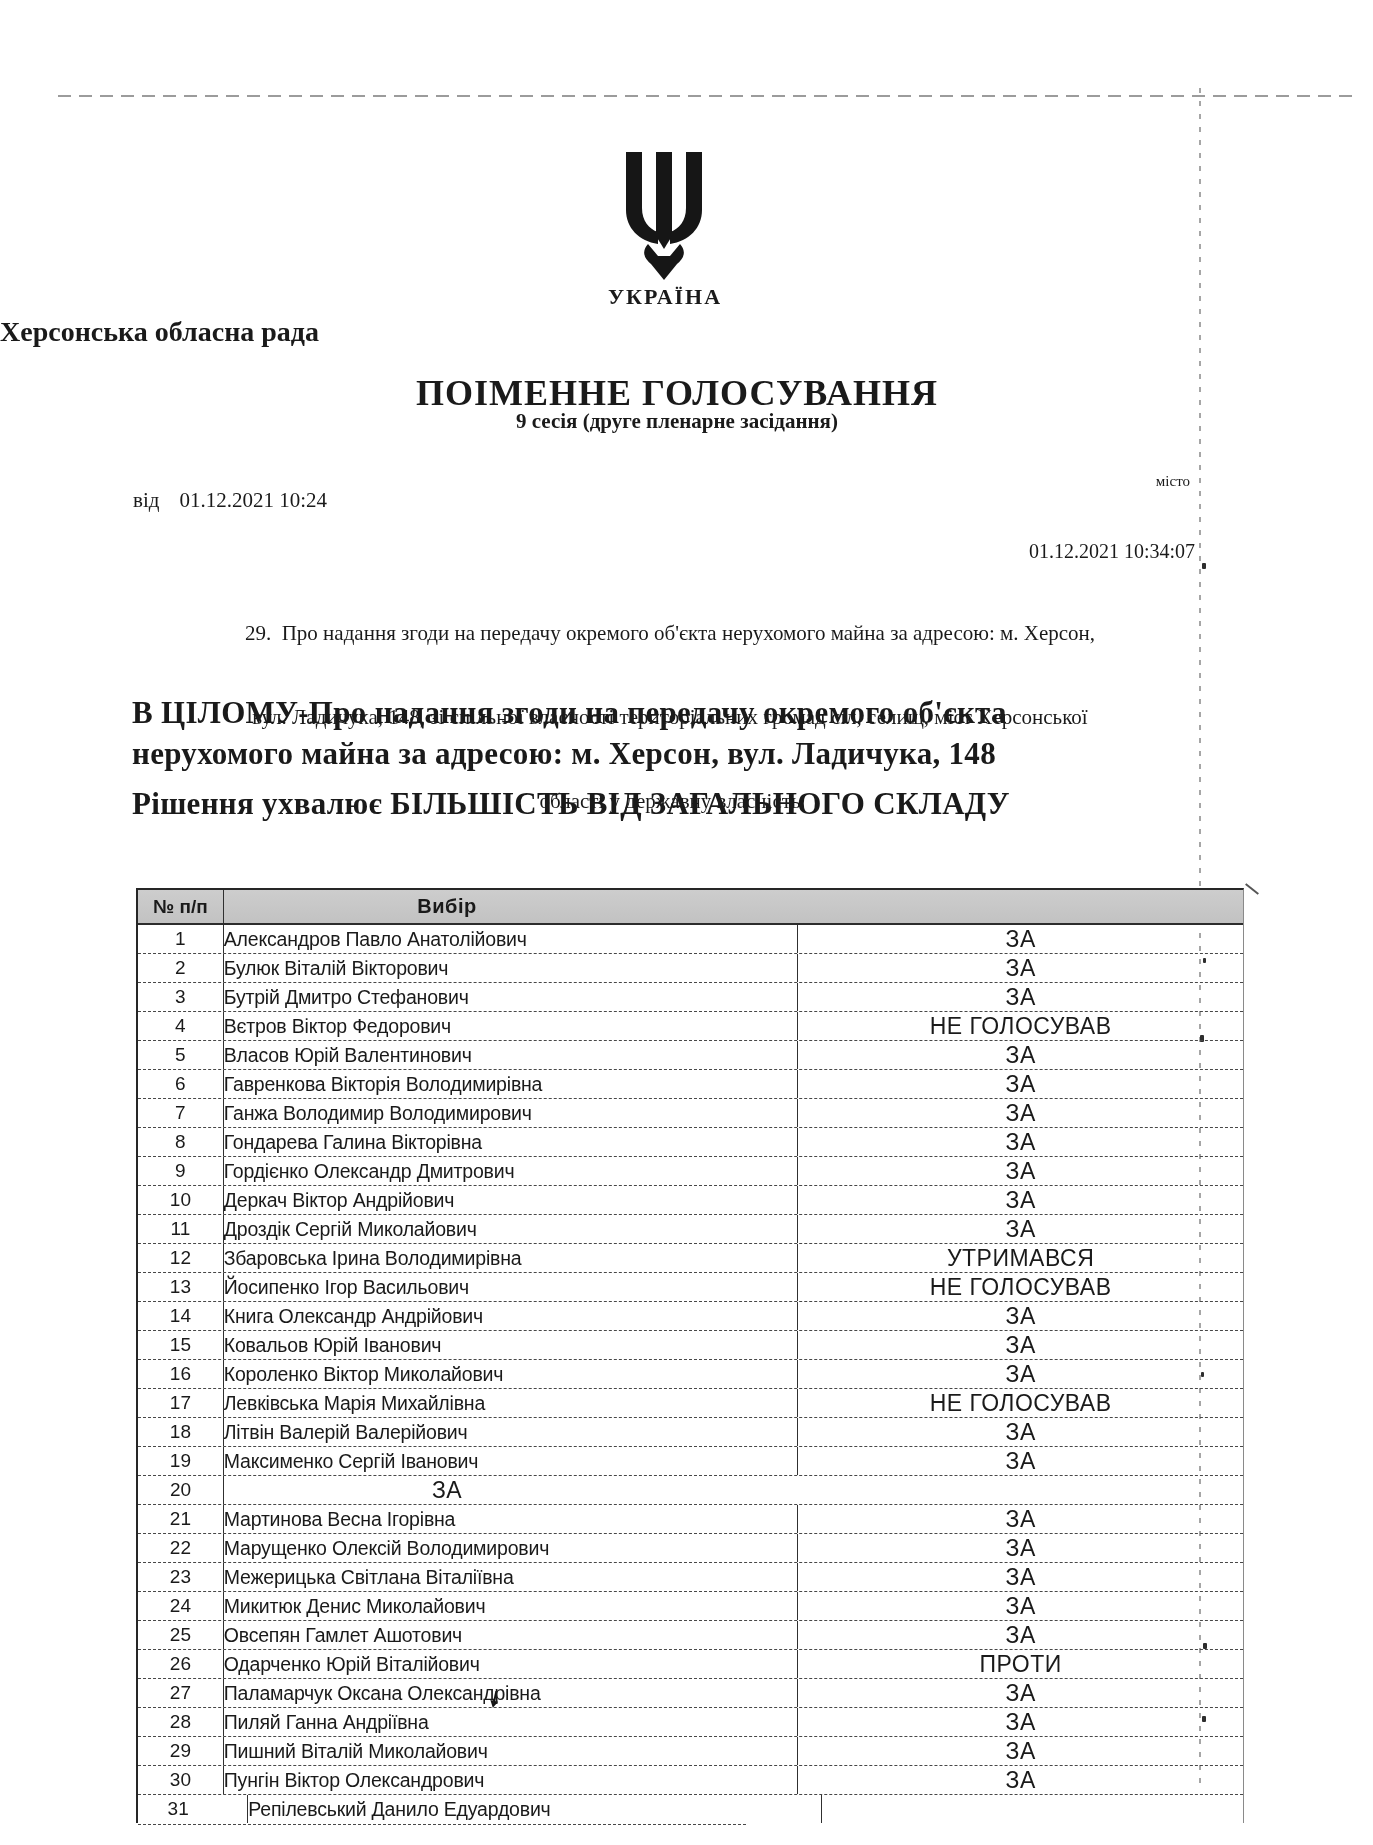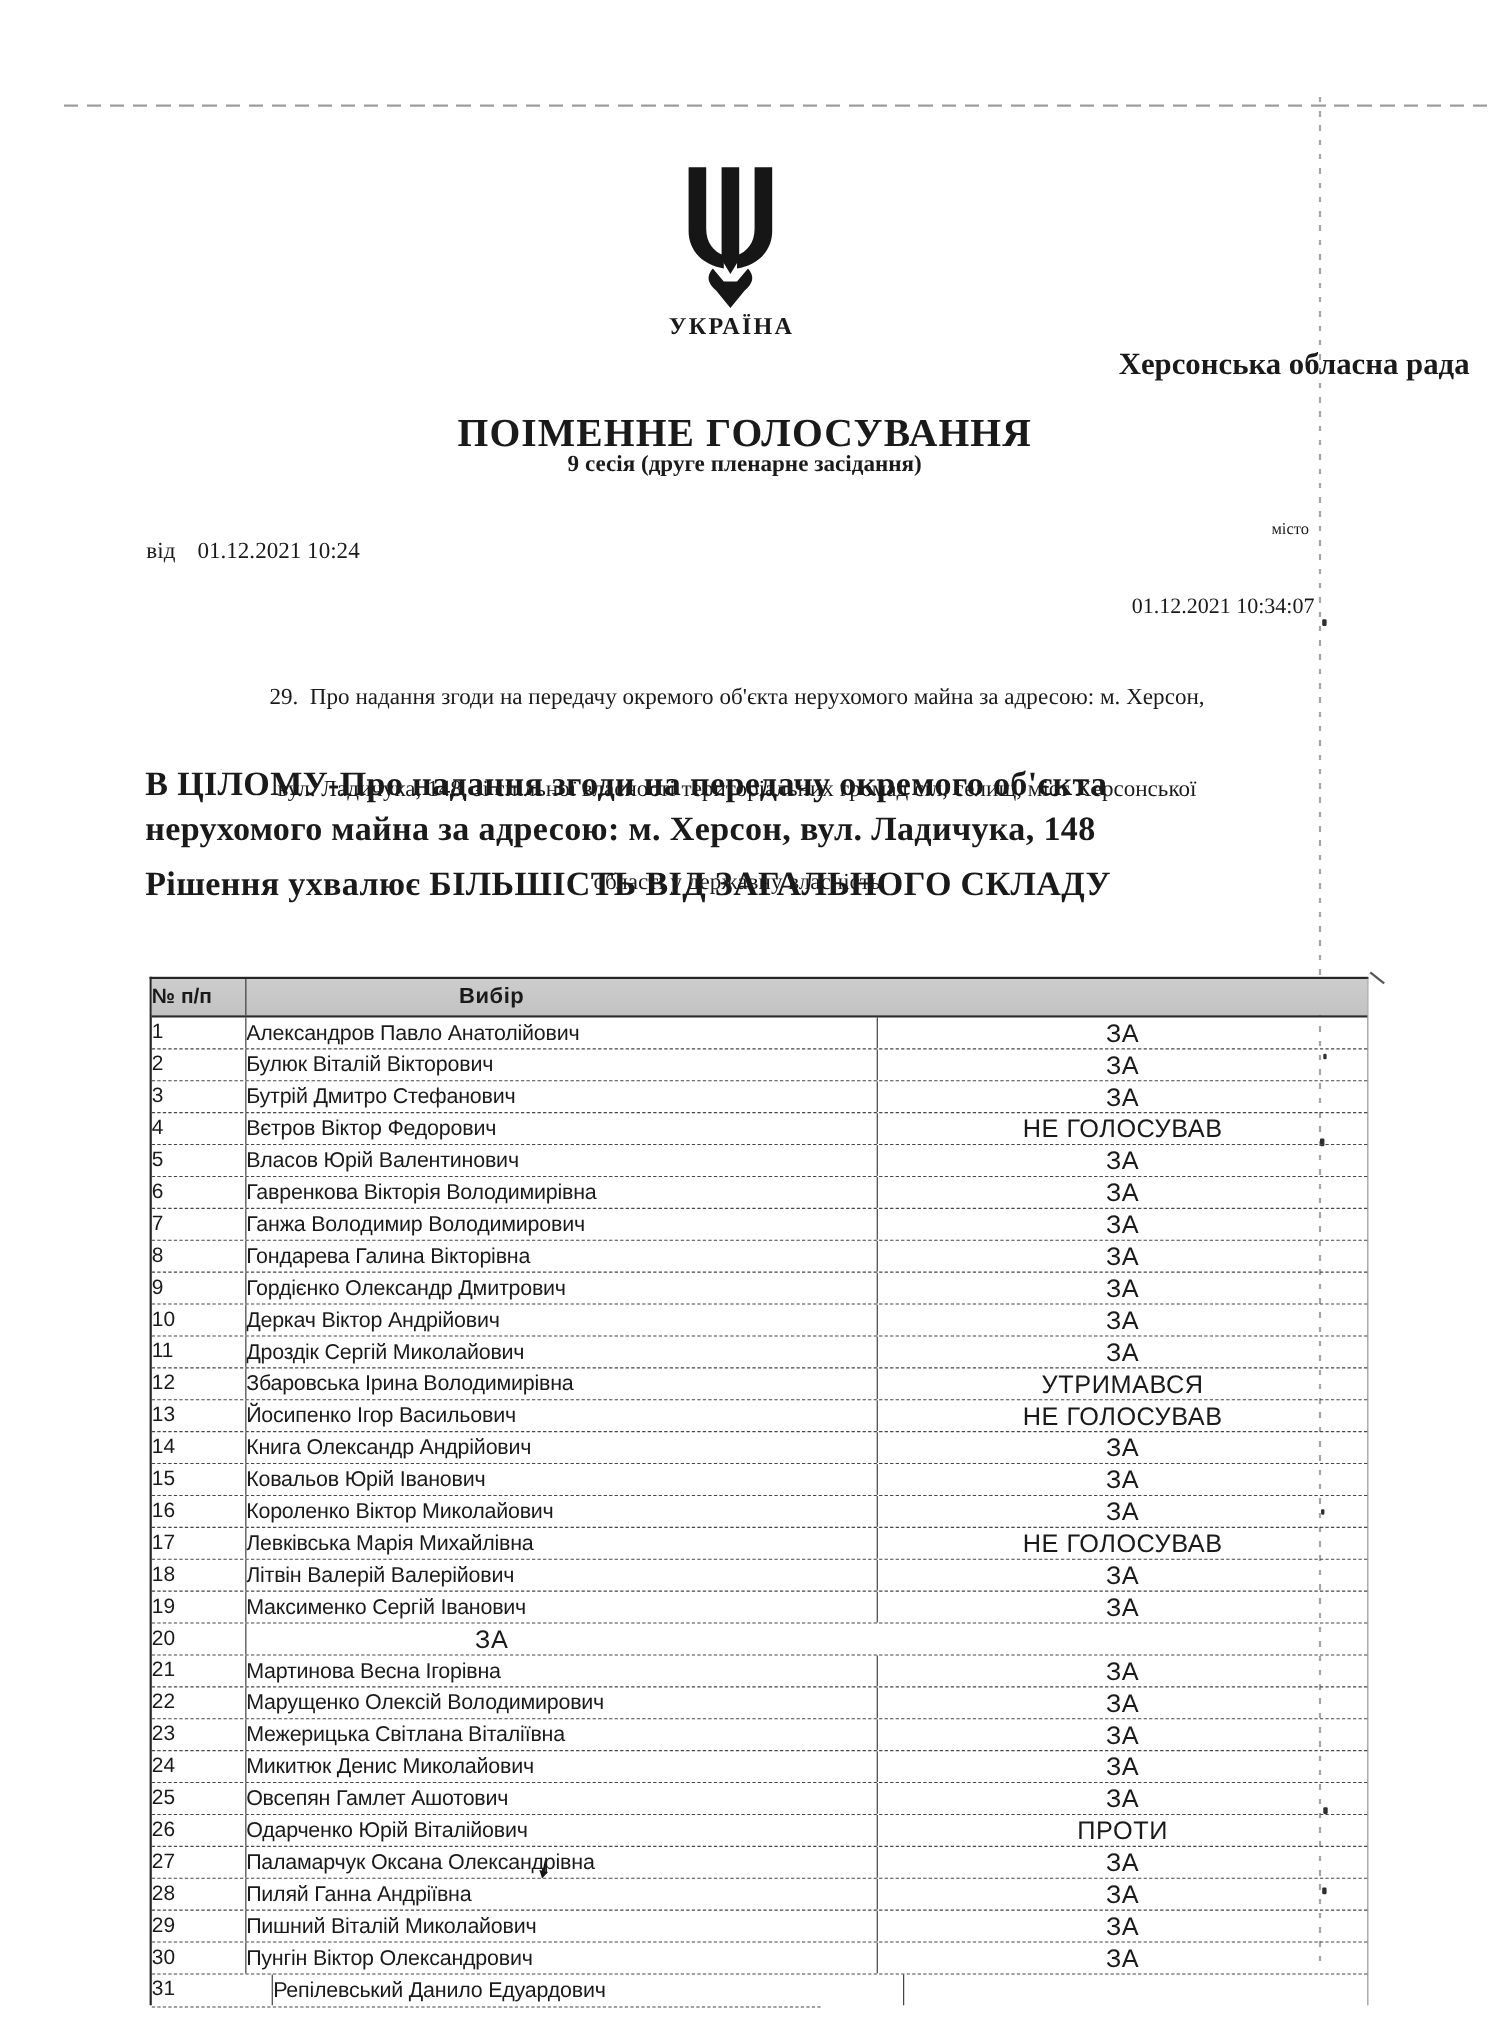--- a/index.html
+++ b/index.html
@@ -17,21 +17,21 @@
   .tick{position:absolute;width:16px;height:2px;background:#2a2a2a;transform:rotate(38deg);opacity:.8;}
   .cursor-mark{position:absolute;width:0;height:0;border-left:9px solid #222;
     border-top:4px solid transparent;border-bottom:7px solid transparent;
     transform:rotate(-125deg);opacity:.85;}
   .pen-mark{position:absolute;width:2px;height:13px;background:#111;transform:rotate(12deg);}
   .pen-mark:after{content:"";position:absolute;left:-3px;top:10px;width:0;height:0;
     border-top:7px solid #111;border-left:4px solid transparent;border-right:4px solid transparent;}
   .emblem{position:absolute;left:618px;top:150px;width:92px;height:132px;}
   .country{position:absolute;top:284px;left:0;width:1330px;text-align:center;
     font-weight:bold;font-size:22px;letter-spacing:2px;}
-  .council{position:absolute;top:316px;left:0;width:1336px;text-align:right;
+  .council{position:absolute;top:316px;left:0;width:1336px;text-align:left;
     font-weight:bold;font-size:28px;}
   .doc-title{position:absolute;top:372px;left:0;width:1354px;text-align:center;
     font-weight:bold;font-size:36px;letter-spacing:1px;}
   .session{position:absolute;top:409px;left:0;width:1354px;text-align:center;
     font-weight:bold;font-size:21px;}
   .place{position:absolute;top:473px;right:183px;font-size:15px;}
   .fromline{position:absolute;top:488px;left:133px;font-size:21px;}
   .fromline .gap{display:inline-block;width:20px;}
   .stamp{position:absolute;top:540px;right:178px;font-size:20px;}
 
@@ -48,21 +48,21 @@
     border-left:2px solid #262626;border-right:1px solid #8a8a8a;
     border-top:2px solid #262626;box-sizing:border-box;}
   .thead{display:flex;height:33px;line-height:33px;
     background:linear-gradient(#cdcdcd,#c2c2c2);
     border-bottom:2px solid #2c2c2c;font-weight:bold;font-size:19px;}
   .trow{display:flex;height:28px;line-height:28px;border-bottom:1.5px dashed #474747;}
   .trow.last-row{border-bottom:none;position:relative;gap:29px;}
   .trow.last-row:after{content:"";position:absolute;left:0;bottom:-2px;width:608px;height:1px;
     border-bottom:1.5px dashed #474747;}
   .cell{box-sizing:border-box;}
-  .cnum{width:85px;font-size:19px;}
+  .cnum{width:85px;text-align:center;font-size:19px;}
   .cname{width:576px;font-size:19.5px;letter-spacing:-.2px;
     border-left:1.5px solid #303030;white-space:nowrap;overflow:hidden;}
   .cvote{width:447px;text-align:center;font-size:23px;letter-spacing:.5px;
     border-left:1.5px solid #303030;}
   .thead .cnum{font-size:19px;}
   .thead .cname{text-align:center;padding-left:0;font-size:20px;}
   .thead .cvote{font-size:20px;}
 </style>
 </head>
 <body>

